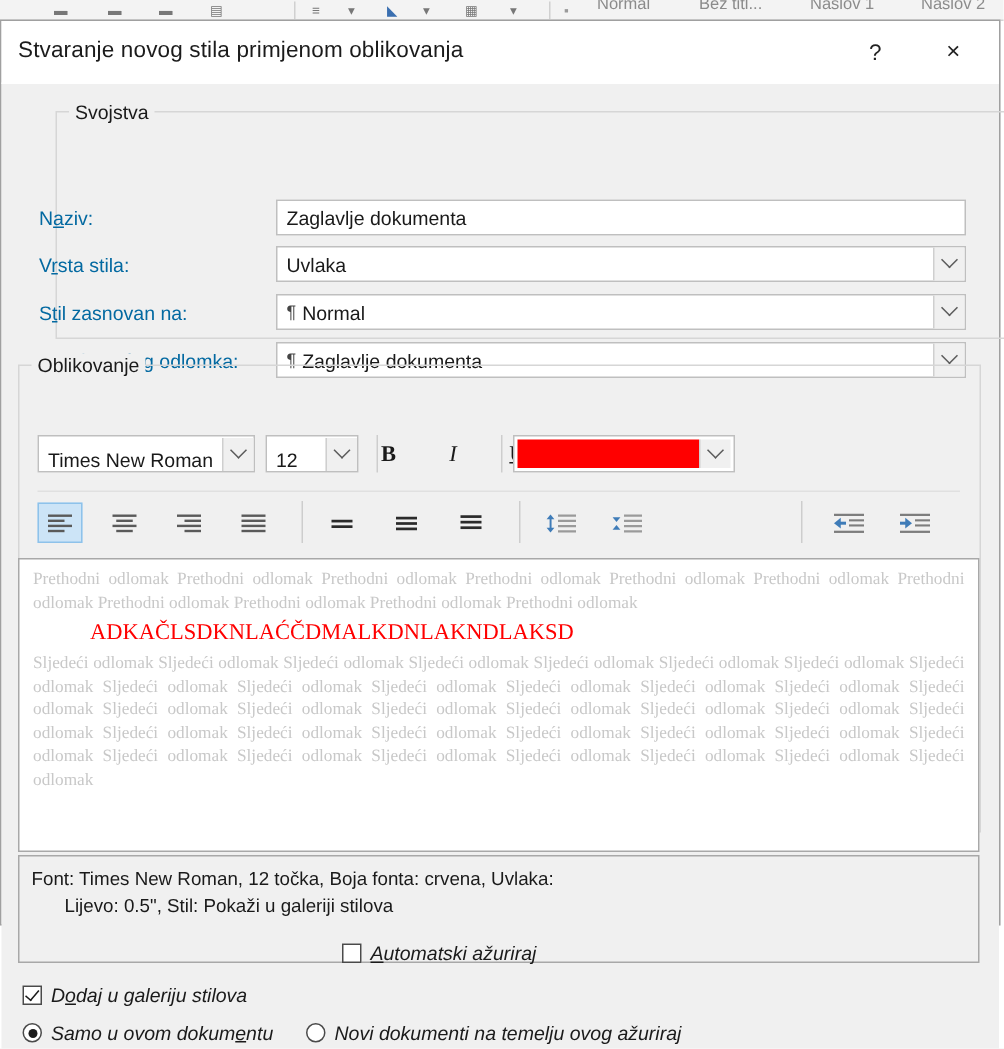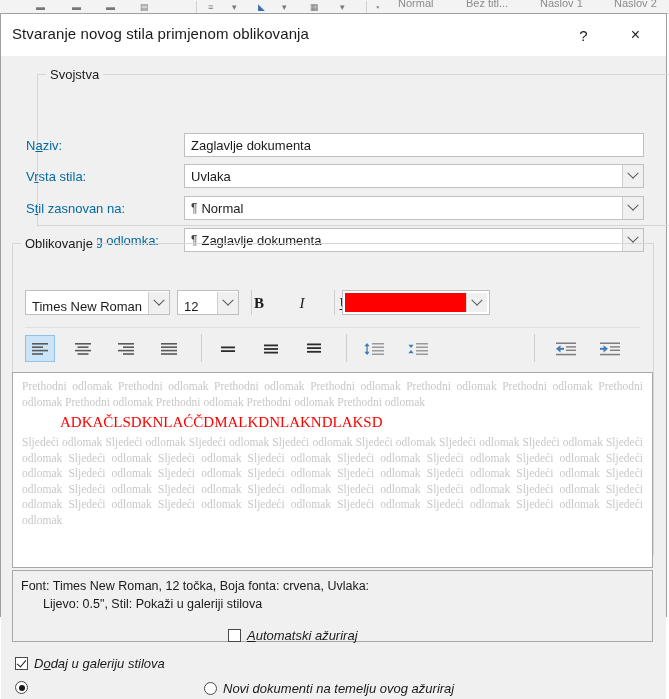--- a/index.html
+++ b/index.html
@@ -581,20 +581,21 @@
       <span class="cbox checked"></span>
       <span class="opt-label"><span>D</span><u>o</u><span>daj u galeriju stilova</span></span>
     </div>
     <div class="check-row" style="left:187px; top:572px;padding-left:40px;">
       <span class="cbox"></span>
       <span class="opt-label"><span></span><u>A</u><span>utomatski ažuriraj</span></span>
     </div>
 
     <div class="radio-row" style="left:14px; top:625px;">
       <span class="rbtn selected"></span>
+      <span class="opt-label"><span>Samo u ovom dokum</span><u>e</u><span>ntu</span></span>
     </div>
     <div class="radio-row" style="left:203px; top:625px;">
       <span class="rbtn"></span>
       <span class="opt-label">Novi dokumenti na temelju ovog ažuriraj</span>
     </div>
 
   </div>
 </div>
 
 </body></html>

